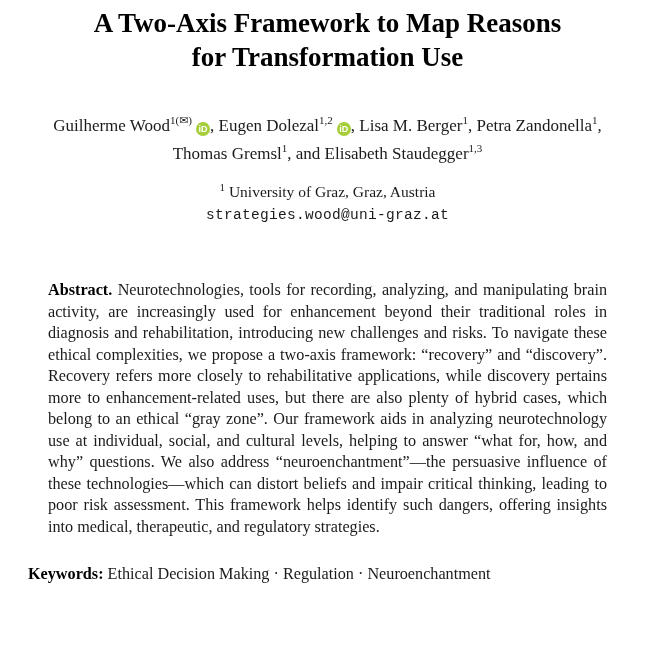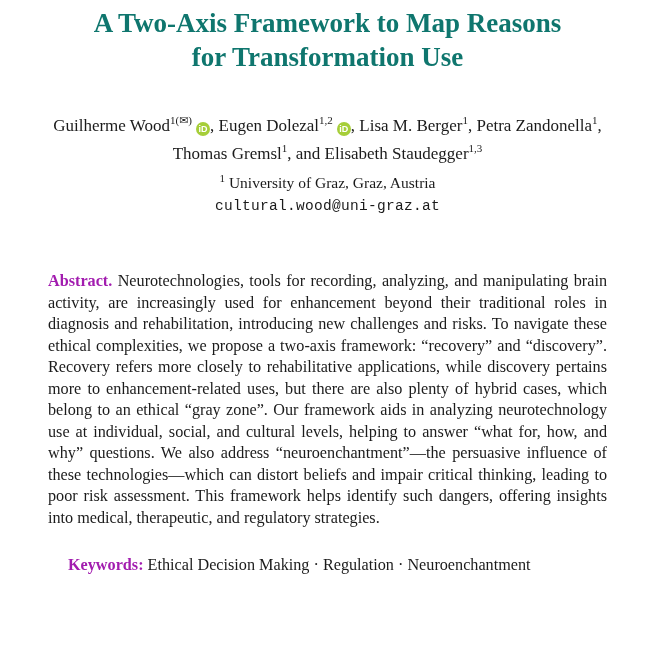--- a/index.html
+++ b/index.html
@@ -15,21 +15,21 @@
     overflow: hidden;
     font-family: "Liberation Serif", serif;
     color: #1b1b1b;
   }
   .title {
     margin: 6px 10px 0;
     text-align: center;
     font-size: 27px;
     line-height: 34px;
     font-weight: bold;
-    color: #0f766e;
+    color: #000000;
   }
   .authors {
     margin-top: 38px;
     text-align: center;
     font-size: 17px;
     line-height: 28px;
   }
   .authors sup, .affil sup {
     font-size: 11px;
     line-height: 0;
@@ -45,59 +45,59 @@
     font-family: "Liberation Sans", sans-serif;
     font-size: 9px;
     font-weight: bold;
     text-align: center;
     line-height: 14px;
     margin-left: 4px;
     vertical-align: -1px;
     cursor: pointer;
   }
   .affiliations {
-    margin-top: 4px;
+    margin-top: 13px;
     text-align: center;
     font-size: 15.5px;
     line-height: 22.5px;
   }
   .email {
     font-family: "Liberation Mono", "DejaVu Sans Mono", monospace;
     font-size: 14.5px;
     letter-spacing: 0.3px;
   }
   .abstract {
     margin: 54px 48px 0;
     font-size: 16.2px;
     line-height: 21.5px;
     text-align: justify;
   }
   .abstract b, .keywords b {
-    color: #a21caf;
+    color: #000000;
   }
   .keywords {
-    margin: 26px 68px 0;
+    margin: 26px 28px 0;
     font-size: 16.2px;
     line-height: 21.5px;
   }
 </style>
 </head>
 <body>
 
 <div class="page">
 
   <h1 class="title">
     <span>A Two-Axis Framework to Map Reasons</span><br>
     <span>for Transformation Use</span>
   </h1>
 
   <div class="authors" id="authors"><span><span>Guilherme Wood</span><sup>1(✉)</sup><span class="orcid-badge" style="background: rgb(166, 206, 57);">iD</span>, </span><span><span>Eugen Dolezal</span><sup>1,2</sup><span class="orcid-badge" style="background: rgb(166, 206, 57);">iD</span>, </span><span><span>Lisa M. Berger</span><sup>1</sup>, </span><span><span>Petra Zandonella</span><sup>1</sup>, </span><br><span><span>Thomas Gremsl</span><sup>1</sup>, and </span><span><span>Elisabeth Staudegger</span><sup>1,3</sup></span></div>
 
   <div class="affiliations" id="affiliations">
       <div class="affil"><sup>1</sup> University of Graz, Graz, Austria</div>
-      <div class="affil email">cultural.wood@uni-graz.at</div>
+      <div class="affil email">strategies.wood@uni-graz.at</div>
     </div>
 
   <p class="abstract"><b>Abstract.</b>&nbsp;<span>Neurotechnologies, tools for recording, analyzing, and manipulating brain activity, are increasingly used for enhancement beyond their traditional roles in diagnosis and rehabilitation, introducing new challenges and risks. To navigate these ethical complexities, we propose a two-axis framework: “recovery” and “discovery”. Recovery refers more closely to rehabilitative applications, while discovery pertains more to enhancement-related uses, but there are also plenty of hybrid cases, which belong to an ethical “gray zone”. Our framework aids in analyzing neurotechnology use at individual, social, and cultural levels, helping to answer “what for, how, and why” questions. We also address “neuroenchantment”—the persuasive influence of these technologies—which can distort beliefs and impair critical thinking, leading to poor risk assessment. This framework helps identify such dangers, offering insights into medical, therapeutic, and regulatory strategies.</span></p>
 
   <p class="keywords"><b>Keywords:</b>&nbsp;<span id="keywords-items">Ethical Decision Making · Regulation · Neuroenchantment</span></p>
 
 </div>
 
 </body></html>

